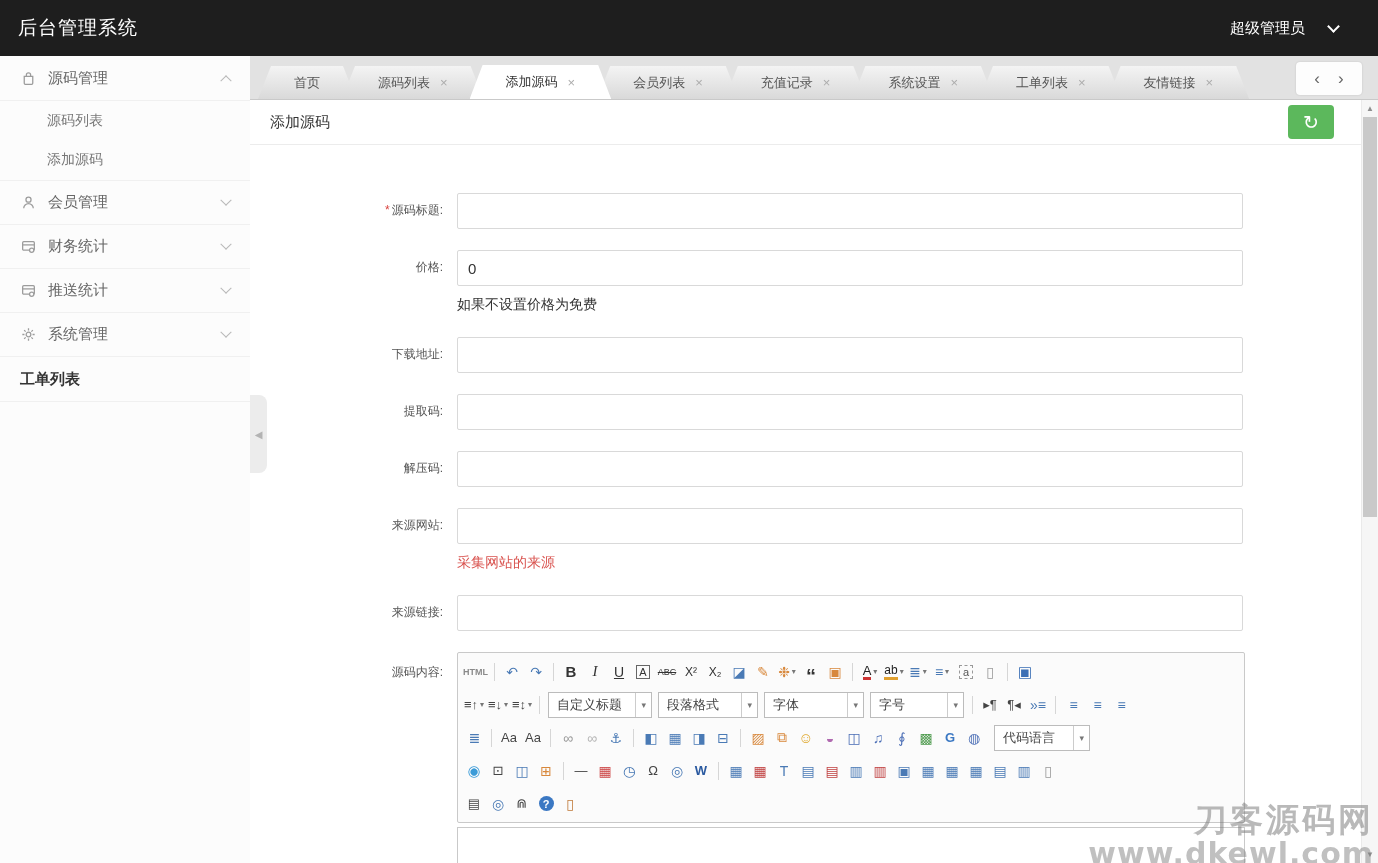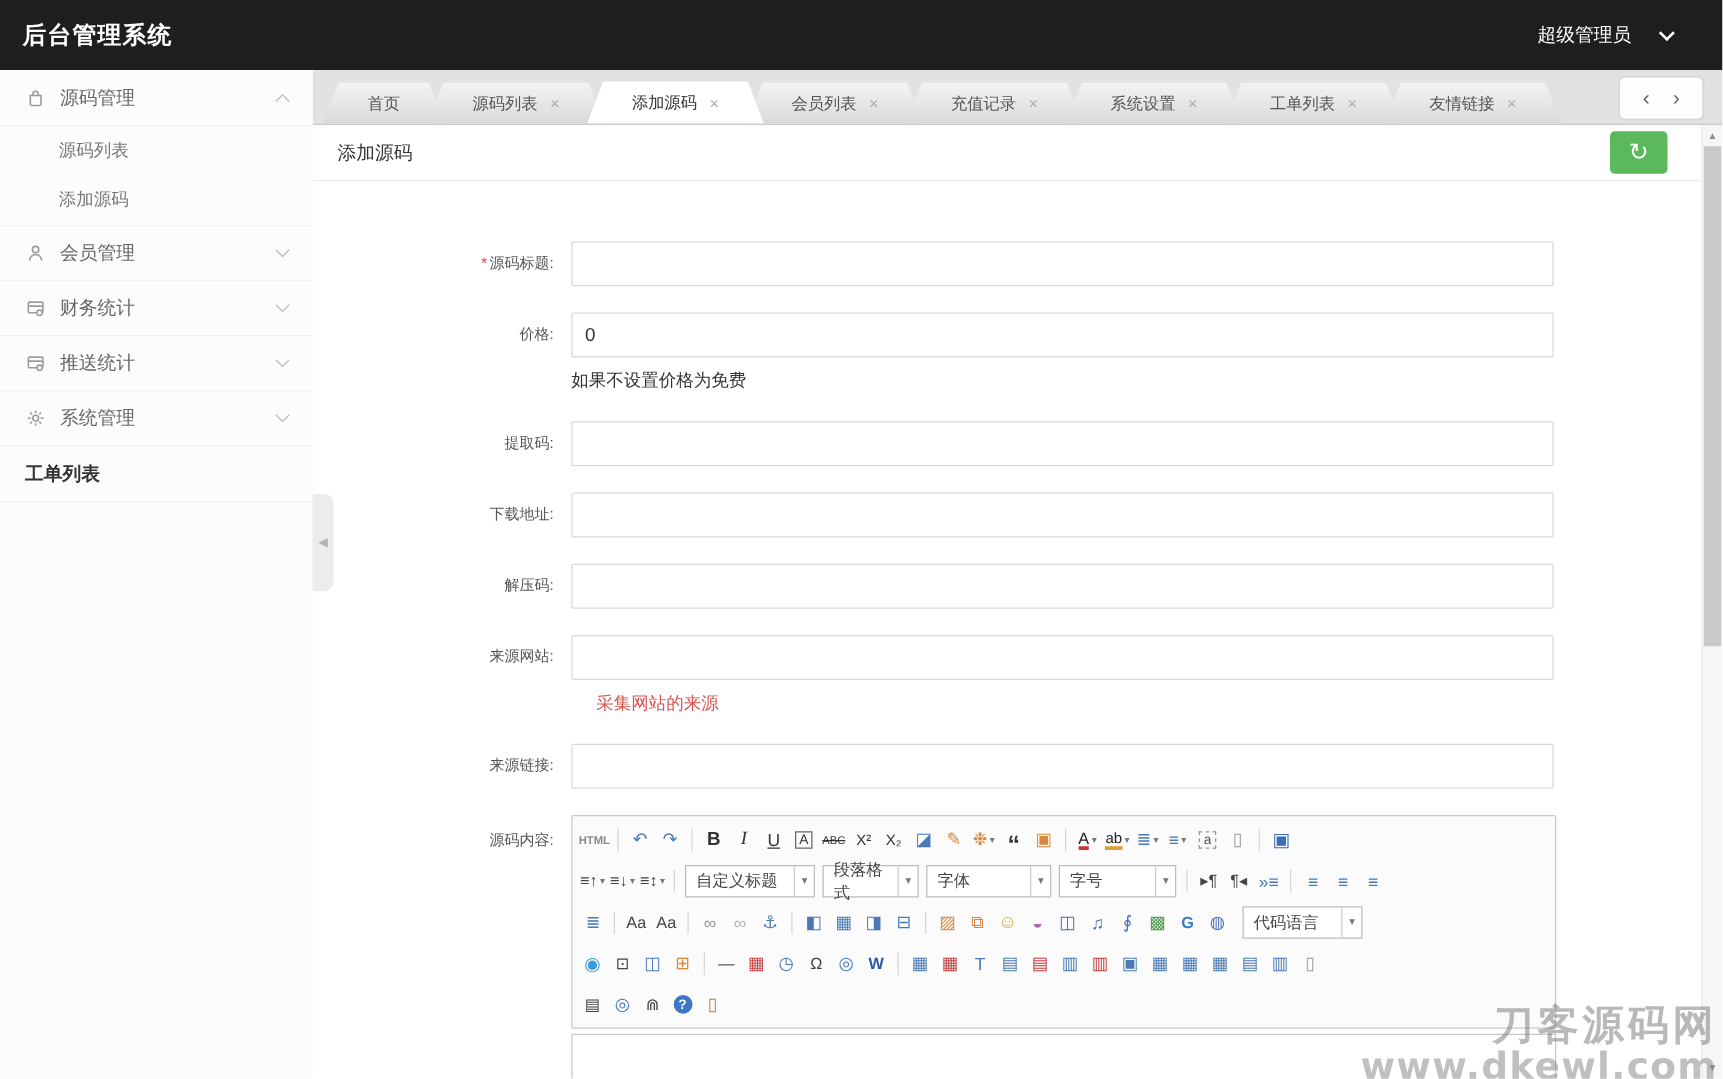--- a/index.html
+++ b/index.html
@@ -2,21 +2,21 @@
 <html><head>
 <meta charset="utf-8">
 <style>
   * { margin:0; padding:0; box-sizing:border-box; }
   html,body { width:1378px; height:863px; overflow:hidden; }
   body { position:relative; background:#fff; font-family:"Liberation Sans","DejaVu Sans",sans-serif; }
 
   
   #topbar { position:absolute; left:0; top:0; width:1378px; height:56px; background:#1e1e1e;
             display:flex; align-items:center; justify-content:space-between; padding:0 40px 0 18px; z-index:10; }
-  .brand { color:#fff; font-size:19px; font-weight:bold; letter-spacing:1px; }
+  .brand { color:#fff; font-size:19px; font-weight:normal; letter-spacing:1px; }
   .userbox { display:flex; align-items:center; gap:24px; color:#fff; font-size:15px; cursor:pointer; }
   .chev-w { width:9px; height:9px; border-right:2px solid #fff; border-bottom:2px solid #fff;
             transform:rotate(45deg); margin-top:-4px; }
 
   
   #sidebar { position:absolute; left:0; top:56px; width:250px; bottom:0; background:#fcfcfc; z-index:5; }
   .sb-item { display:flex; align-items:center; height:44px; padding:0 20px; color:#666; font-size:15px;
              cursor:pointer; border-top:1px solid #f0f0f0; background:#fcfcfc; }
   .sb-item.first { border-top:0; }
   .sb-item.sub { border-top:0; height:40px; padding-left:47px; color:#777; font-size:14px; }
@@ -61,21 +61,21 @@
                  border:0; border-radius:4px; color:#fff; font-size:19px; cursor:pointer;
                  display:flex; align-items:center; justify-content:center; }
   #form { position:absolute; left:0; top:45px; right:0; bottom:0; padding:48px 0 0 17px; overflow:hidden; }
   .frow { display:flex; margin-bottom:21px; }
   .flabel { width:176px; text-align:right; margin-right:14px; font-size:12px; color:#555; padding-top:9px; white-space:nowrap; }
   .star { color:#d9433f; margin-right:2px; }
   .finput { width:786px; height:36px; border:1px solid #d9d9d9; border-radius:2px; padding:0 10px;
             font-size:15px; color:#333; background:#fff; outline:none; font-family:inherit; }
   .fhint { margin-top:6px; font-size:14px; height:24px; line-height:24px; }
   .fhint.dark { color:#333; }
-  .fhint.red { color:#d9534f;margin-left:20px; }
+  .fhint.red { color:#d9534f; }
 
   
   #editor { width:788px; }
   #ed-toolbar { border:1px solid #c9c9c9; border-radius:2px; background:#fbfbfb; padding:2px 4px; }
   .trow { display:flex; align-items:center; height:33px; }
   .ti { display:inline-flex; align-items:center; justify-content:center; min-width:22px; height:25px;
         margin:0 1px; border-radius:2px; font-size:13px; color:#555; cursor:pointer; }
   .ti .dd { font-size:8px; color:#777; margin-left:2px; }
   .t-sep { min-width:0; width:1px; height:18px; background:#d6d6d6; margin:0 5px; border-radius:0; cursor:default; }
   .t-sel { border:1px solid #bcbcbc; background:#fff; height:26px; padding:0 5px 0 8px; font-size:13px;
@@ -296,31 +296,31 @@
               <span>价格:</span>
             </div>
             <div class="fcol">
               <input class="finput" value="0" style="">
               <div class="fhint dark">如果不设置价格为免费</div>
             </div>
           </div>
 
           <div class="frow">
             <div class="flabel">
-              <span>提取码:</span>
+              <span>下载地址:</span>
             </div>
             <div class="fcol">
               <input class="finput" value="" style="">
               
             </div>
           </div>
 
           <div class="frow">
             <div class="flabel">
-              <span>下载地址:</span>
+              <span>提取码:</span>
             </div>
             <div class="fcol">
               <input class="finput" value="" style="">
               
             </div>
           </div>
 
           <div class="frow">
             <div class="flabel">
               <span>解压码:</span>
@@ -508,21 +508,21 @@
                 <span class="ti t-sep">
                   
                   
                 </span>
 
                 <span class="ti t-sel" style="width:104px">
                   <span class="g-in">自定义标题</span>
                   <span class="dd">▾</span>
                 </span>
 
-                <span class="ti t-sel" style="width:77px">
+                <span class="ti t-sel" style="width:100px">
                   <span class="g-in">段落格式</span>
                   <span class="dd">▾</span>
                 </span>
 
                 <span class="ti t-sel" style="width:100px">
                   <span class="g-in">字体</span>
                   <span class="dd">▾</span>
                 </span>
 
                 <span class="ti t-sel" style="width:94px">

